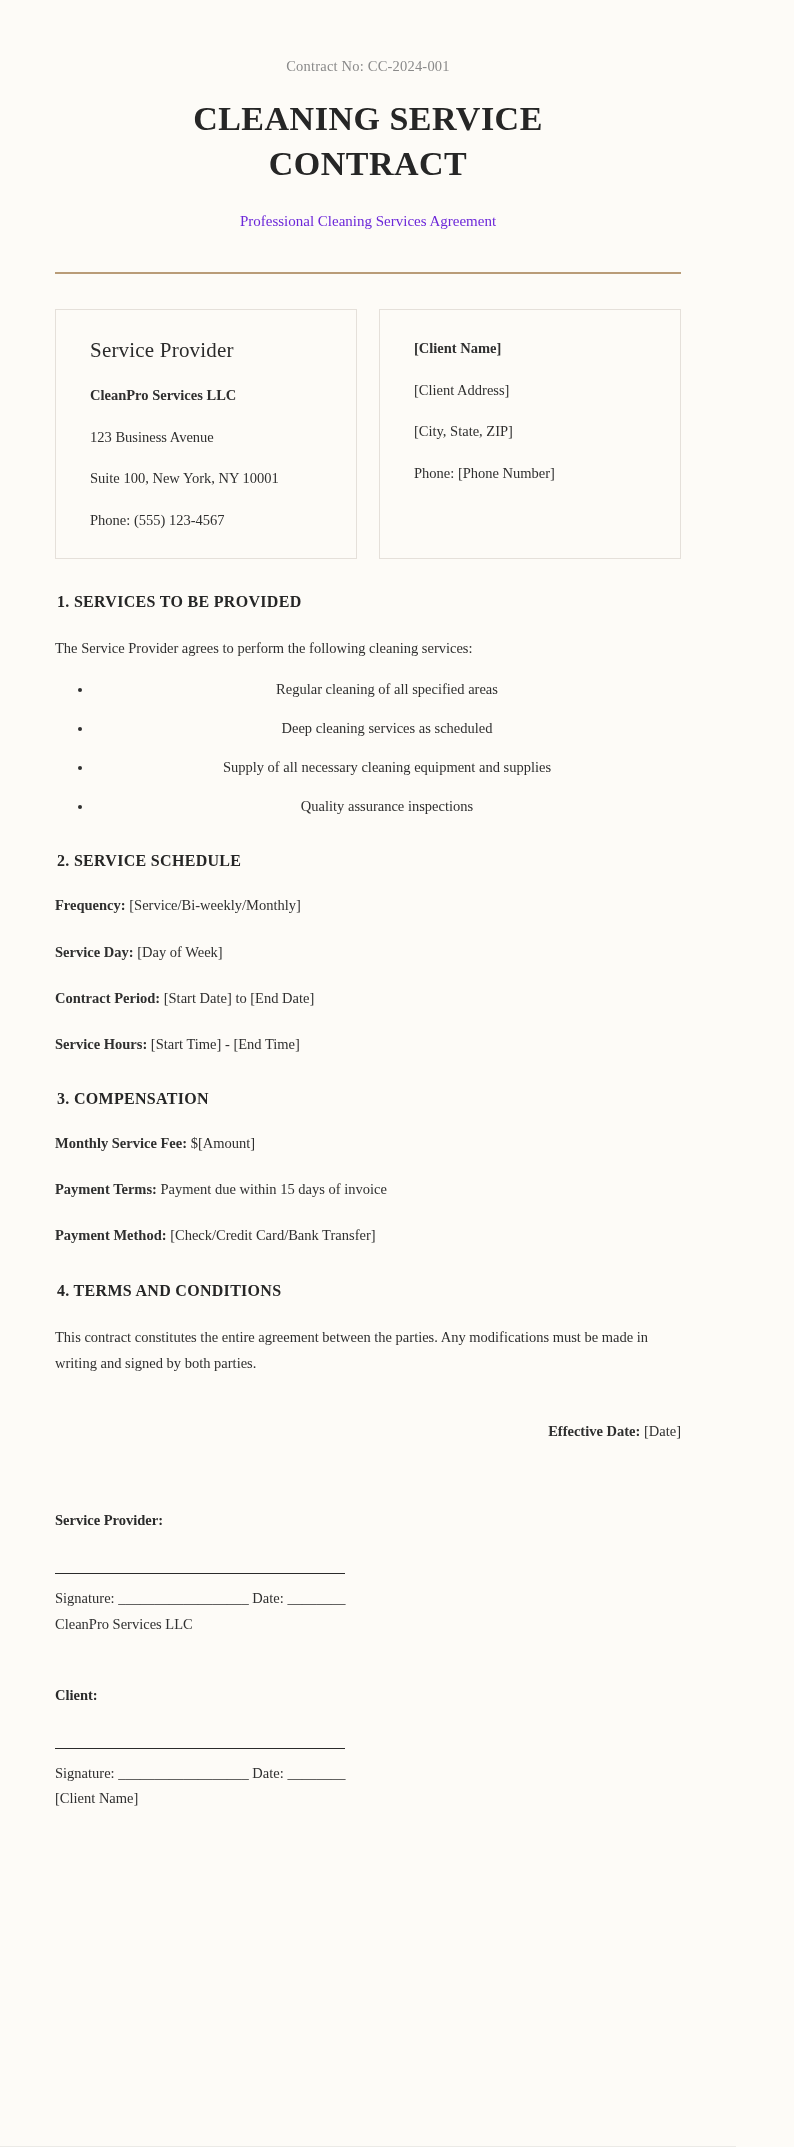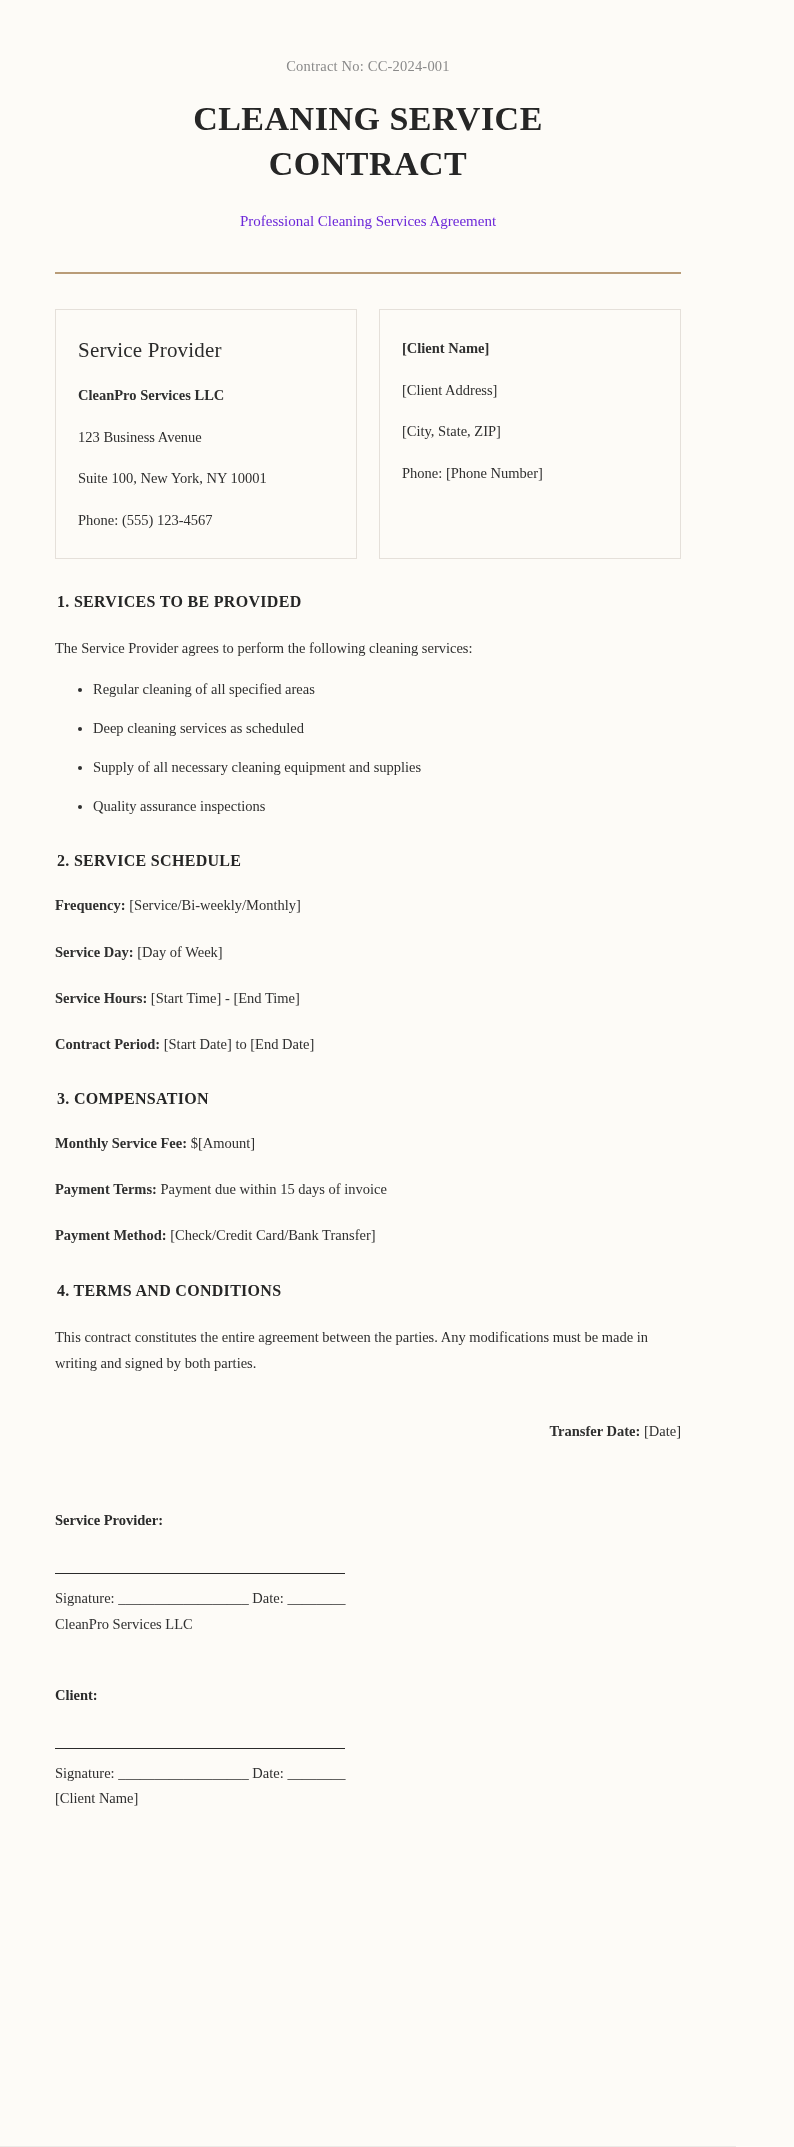--- a/index.html
+++ b/index.html
@@ -57,21 +57,21 @@
 
   
   .parties {
     display: flex;
     gap: 22px;
     margin-top: 35px;
   }
   .party-box {
     flex: 1 1 0;
     border: 1px solid #e5e0da;
-    padding: 28px 22px 26px 22px;
+    padding: 28px 22px 26px 34px;
     background: #fdfbf7;
   }
   .party-heading {
     font-size: 21px;
     font-weight: 400;
     color: #2b2b2b;
     margin: 0 0 22px 0;
     letter-spacing: 0.2px;
   }
   .party-line {
@@ -100,20 +100,21 @@
   }
   ul.bullets {
     margin: 10px 0 0 0;
     padding-left: 38px;
   }
   ul.bullets li {
     font-size: 14.5px;
     line-height: 1.6;
     color: #2f2f2f;
     margin-bottom: 16px;
+    text-align: center;
   }
   ul.bullets li:last-child { margin-bottom: 0; }
 
   .field {
     font-size: 14.5px;
     line-height: 1.6;
     color: #2f2f2f;
     margin: 0 0 23px 0;
   }
   .field:last-child { margin-bottom: 0; }
@@ -203,26 +204,26 @@
     <h2 class="section-title">2. SERVICE SCHEDULE</h2>
     <p class="field">
       <span class="lbl">Frequency:</span>
       <span>[Service/Bi-weekly/Monthly]</span>
     </p>
     <p class="field">
       <span class="lbl">Service Day:</span>
       <span>[Day of Week]</span>
     </p>
     <p class="field">
+      <span class="lbl">Contract Period:</span>
+      <span>[Start Date] to [End Date]</span>
+    </p>
+    <p class="field">
       <span class="lbl">Service Hours:</span>
       <span>[Start Time] - [End Time]</span>
-    </p>
-    <p class="field">
-      <span class="lbl">Contract Period:</span>
-      <span>[Start Date] to [End Date]</span>
     </p>
   </div>
 
   <div class="section">
     <h2 class="section-title">3. COMPENSATION</h2>
     <p class="field">
       <span class="lbl">Monthly Service Fee:</span>
       <span>$[Amount]</span>
     </p>
     <p class="field">
@@ -232,21 +233,21 @@
     <p class="field">
       <span class="lbl">Payment Method:</span>
       <span>[Check/Credit Card/Bank Transfer]</span>
     </p>
   </div>
 
   <div class="section">
     <h2 class="section-title">4. TERMS AND CONDITIONS</h2>
     <p class="para">This contract constitutes the entire agreement between the parties. Any modifications must be made in writing and signed by both parties.</p>
     <p class="effective-date">
-      <span class="lbl">Transfer Date:</span>
+      <span class="lbl">Effective Date:</span>
       <span>[Date]</span>
     </p>
   </div>
 
   <div class="signatures">
 
     <div class="sig-block">
       <p class="sig-role">Service Provider:</p>
       <hr class="sig-rule">
       <p class="sig-line">

